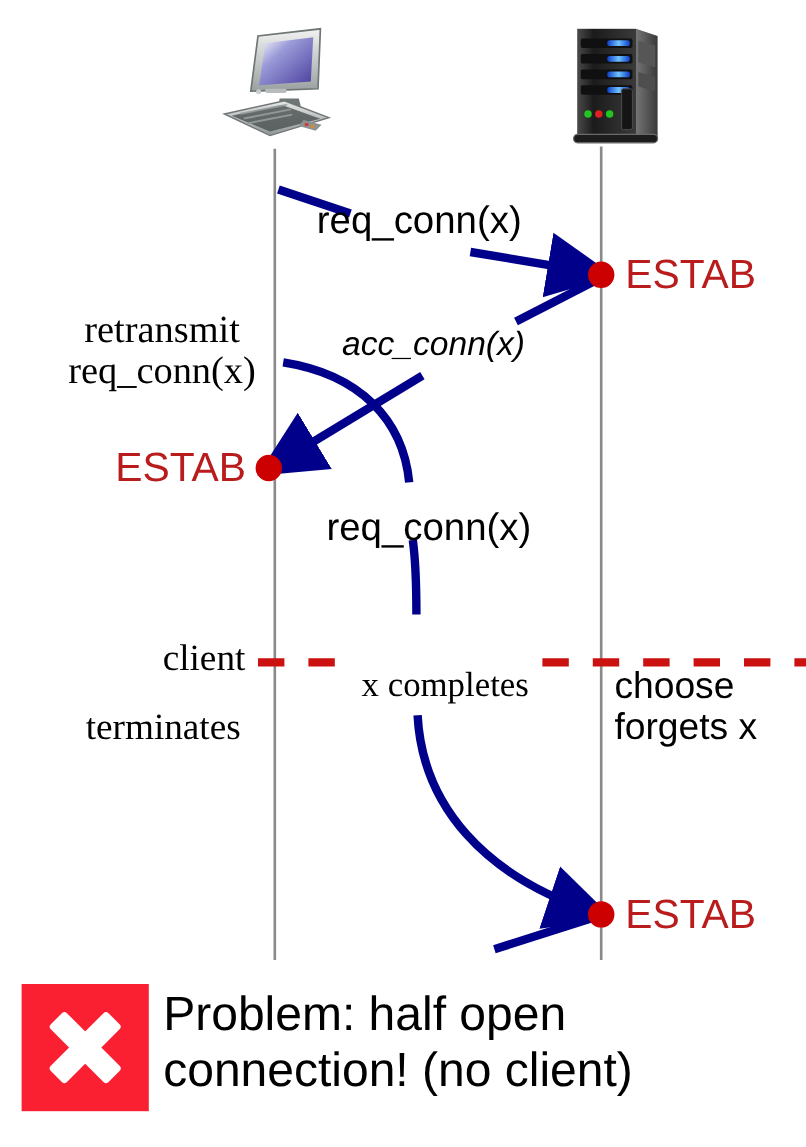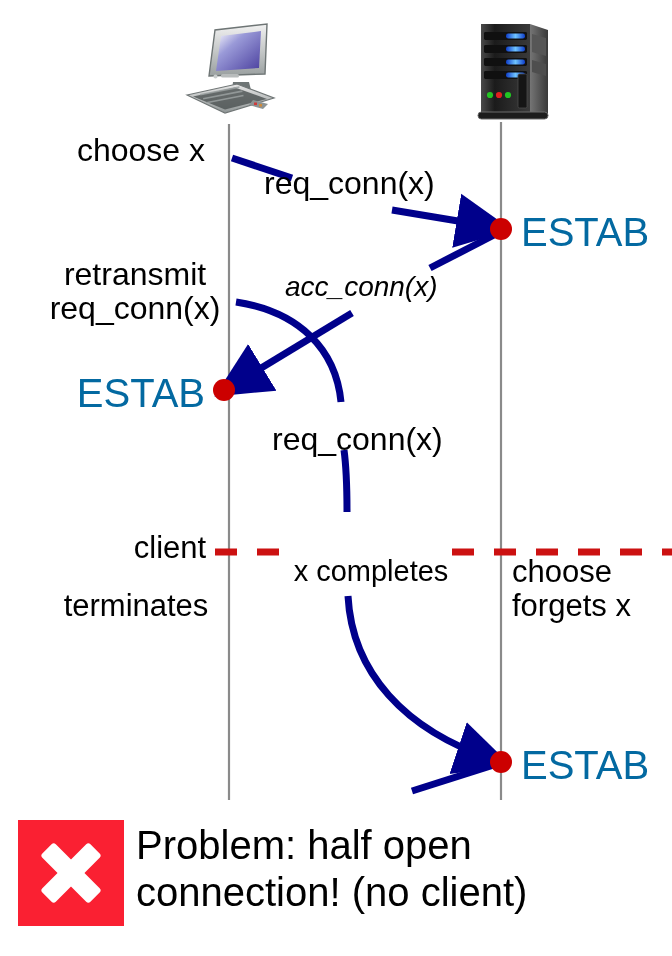--- a/index.html
+++ b/index.html
@@ -34,29 +34,29 @@
 
   
   .lbl {
     position: absolute;
     color: #000000;
     font-family: "Liberation Sans", sans-serif;
     font-weight: 400;
     line-height: 1.04;
     white-space: pre;
   }
-  .lbl.center { text-align: center; transform: translateX(-50%); }
+  .lbl.center { text-align: center; transform: translateX(-50%); font-family: Liberation Serif, serif; }
   .lbl.right  { text-align: right; }
 
   .estab {
     position: absolute;
-    color: #0369a1;
+    color: #b91c1c;
     font-family: "Liberation Sans", sans-serif;
     font-weight: 400;
-    font-size: 40px;
+    font-size: 34px;
     line-height: 1;
     white-space: pre;
   }
   .estab.right { text-align: right; transform: translateX(-100%); }
 
   
   .device {
     position: absolute;
   }
 
@@ -220,21 +220,20 @@
     <g stroke="#cc1111" stroke-width="7" stroke-linecap="butt">
       <line x1="215" y1="552" x2="290" y2="552" stroke-dasharray="22 20"></line>
       <line x1="452" y1="552" x2="672" y2="552" stroke-dasharray="22 20"></line>
     </g>
 
     <circle cx="501" cy="229" r="11" fill="#cc0000"></circle>
     <circle cx="224" cy="390" r="11" fill="#cc0000"></circle>
     <circle cx="501" cy="762" r="11" fill="#cc0000"></circle>
   </svg>
 
-  <div class="lbl right" style="left:0; top:134px; width:205px; font-size:32px;">choose x</div>
 
   <div class="lbl" style="left:264px; top:167px; font-size:32px;">req_conn(x)</div>
 
   <div class="lbl center" style="left:135px; top:258px; font-size:32px;">retransmit</div>
 
   <div class="lbl center" style="left:135px; top:292px; font-size:32px;">req_conn(x)</div>
 
   <div class="lbl" style="left:285px; top:272px; font-size:28px;font-style:italic;">acc_conn(x)</div>
 
   <div class="lbl" style="left:272px; top:423px; font-size:32px;">req_conn(x)</div>

